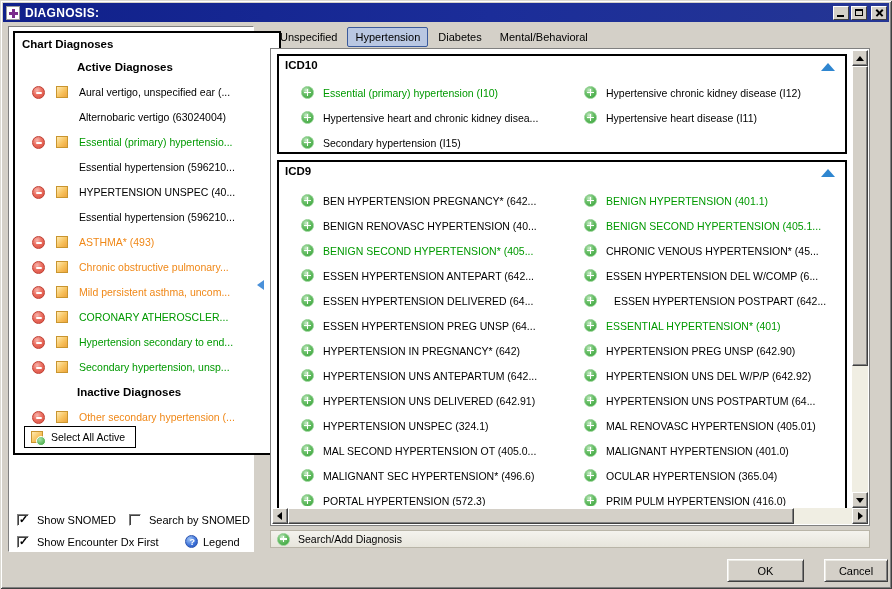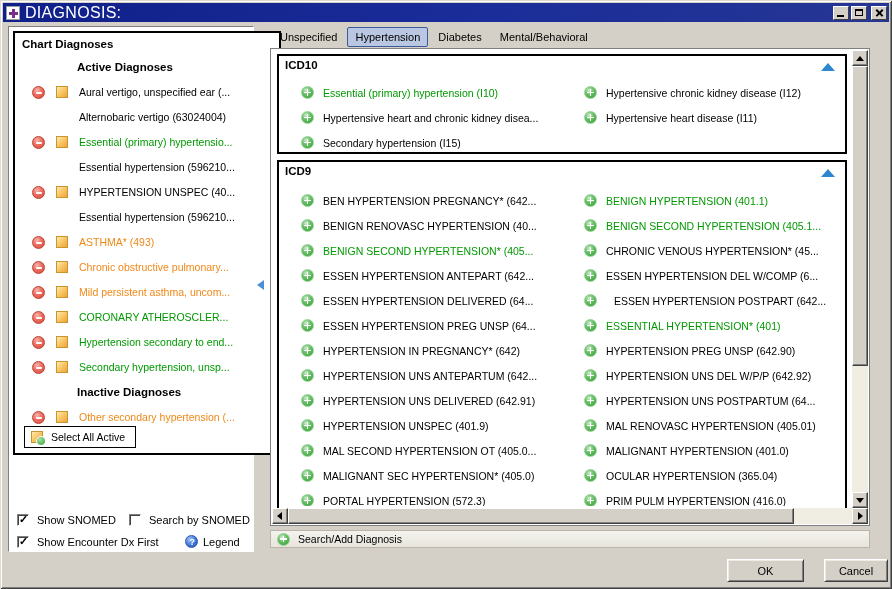--- a/index.html
+++ b/index.html
@@ -6,21 +6,21 @@
   html,body{background:#3a6ea5}
   body{font-family:"Liberation Sans", sans-serif;}
   .win{position:relative;width:892px;height:589px;background:#d4d0c8;overflow:hidden;
     box-shadow:inset 1px 1px 0 #dcdad3, inset -1px -1px 0 #404040, inset 2px 2px 0 #ffffff, inset -2px -2px 0 #808080;}
   
   .titlebar{position:absolute;left:3px;right:3px;top:3px;height:19px;display:flex;align-items:center;gap:5px;
     padding-left:3px;background:linear-gradient(90deg,#10208a,#1b2d99 55%,#253694);}
   .app-icon{width:14px;height:14px;background:#fff;border:1px solid #9c9c9c;position:relative;flex:0 0 14px}
   .app-icon::before{content:"";position:absolute;left:5px;top:2px;width:3px;height:9px;background:#7b2d8b}
   .app-icon::after{content:"";position:absolute;left:2px;top:5px;width:9px;height:3px;background:#7b2d8b}
-  .tb-title{color:#fff;font-weight:normal;font-size:16px;letter-spacing:.3px}
+  .tb-title{color:#fff;font-weight:bold;font-size:12px;letter-spacing:.3px}
   .tb-btns{margin-left:auto;margin-right:2px;display:flex;gap:2px}
   .tb-btn{width:16px;height:14px;background:#d4d0c8;border:1px solid;border-color:#fff #404040 #404040 #fff;
     position:relative;display:inline-block}
   .tb-btn.close{margin-left:2px}
   .g-min{position:absolute;left:3px;bottom:2px;width:7px;height:2px;background:#000}
   .g-max{position:absolute;left:3px;top:2px;width:8px;height:7px;border:1px solid #000;border-top-width:2px}
   .g-x{position:absolute;left:3px;top:2px;width:9px;height:9px}
   .g-x::before,.g-x::after{content:"";position:absolute;left:0;top:3.6px;width:9px;height:1.8px;background:#000}
   .g-x::before{transform:rotate(45deg)}.g-x::after{transform:rotate(-45deg)}
   
@@ -288,29 +288,29 @@
             <div class="icd-row">
               <span class="ic-plus"></span>
               <span class="icd-label" style="color: rgb(0, 0, 0);">HYPERTENSION UNS ANTEPARTUM (642...</span>
             </div>
             <div class="icd-row">
               <span class="ic-plus"></span>
               <span class="icd-label" style="color: rgb(0, 0, 0);">HYPERTENSION UNS DELIVERED (642.91)</span>
             </div>
             <div class="icd-row">
               <span class="ic-plus"></span>
-              <span class="icd-label" style="color: rgb(0, 0, 0);">HYPERTENSION UNSPEC (401.9)</span>
+              <span class="icd-label" style="color: rgb(0, 0, 0);">HYPERTENSION UNSPEC (324.1)</span>
             </div>
             <div class="icd-row">
               <span class="ic-plus"></span>
               <span class="icd-label" style="color: rgb(0, 0, 0);">MAL SECOND HYPERTENSION OT (405.0...</span>
             </div>
             <div class="icd-row">
               <span class="ic-plus"></span>
-              <span class="icd-label" style="color: rgb(0, 0, 0);">MALIGNANT SEC HYPERTENSION* (405.0)</span>
+              <span class="icd-label" style="color: rgb(0, 0, 0);">MALIGNANT SEC HYPERTENSION* (496.6)</span>
             </div>
             <div class="icd-row">
               <span class="ic-plus"></span>
               <span class="icd-label" style="color: rgb(0, 0, 0);">PORTAL HYPERTENSION (572.3)</span>
             </div>
           </div>
           <div class="icd-col">
             <div class="icd-row">
               <span class="ic-plus"></span>
               <span class="icd-label" style="color: rgb(0, 153, 0);">BENIGN HYPERTENSION (401.1)</span>

